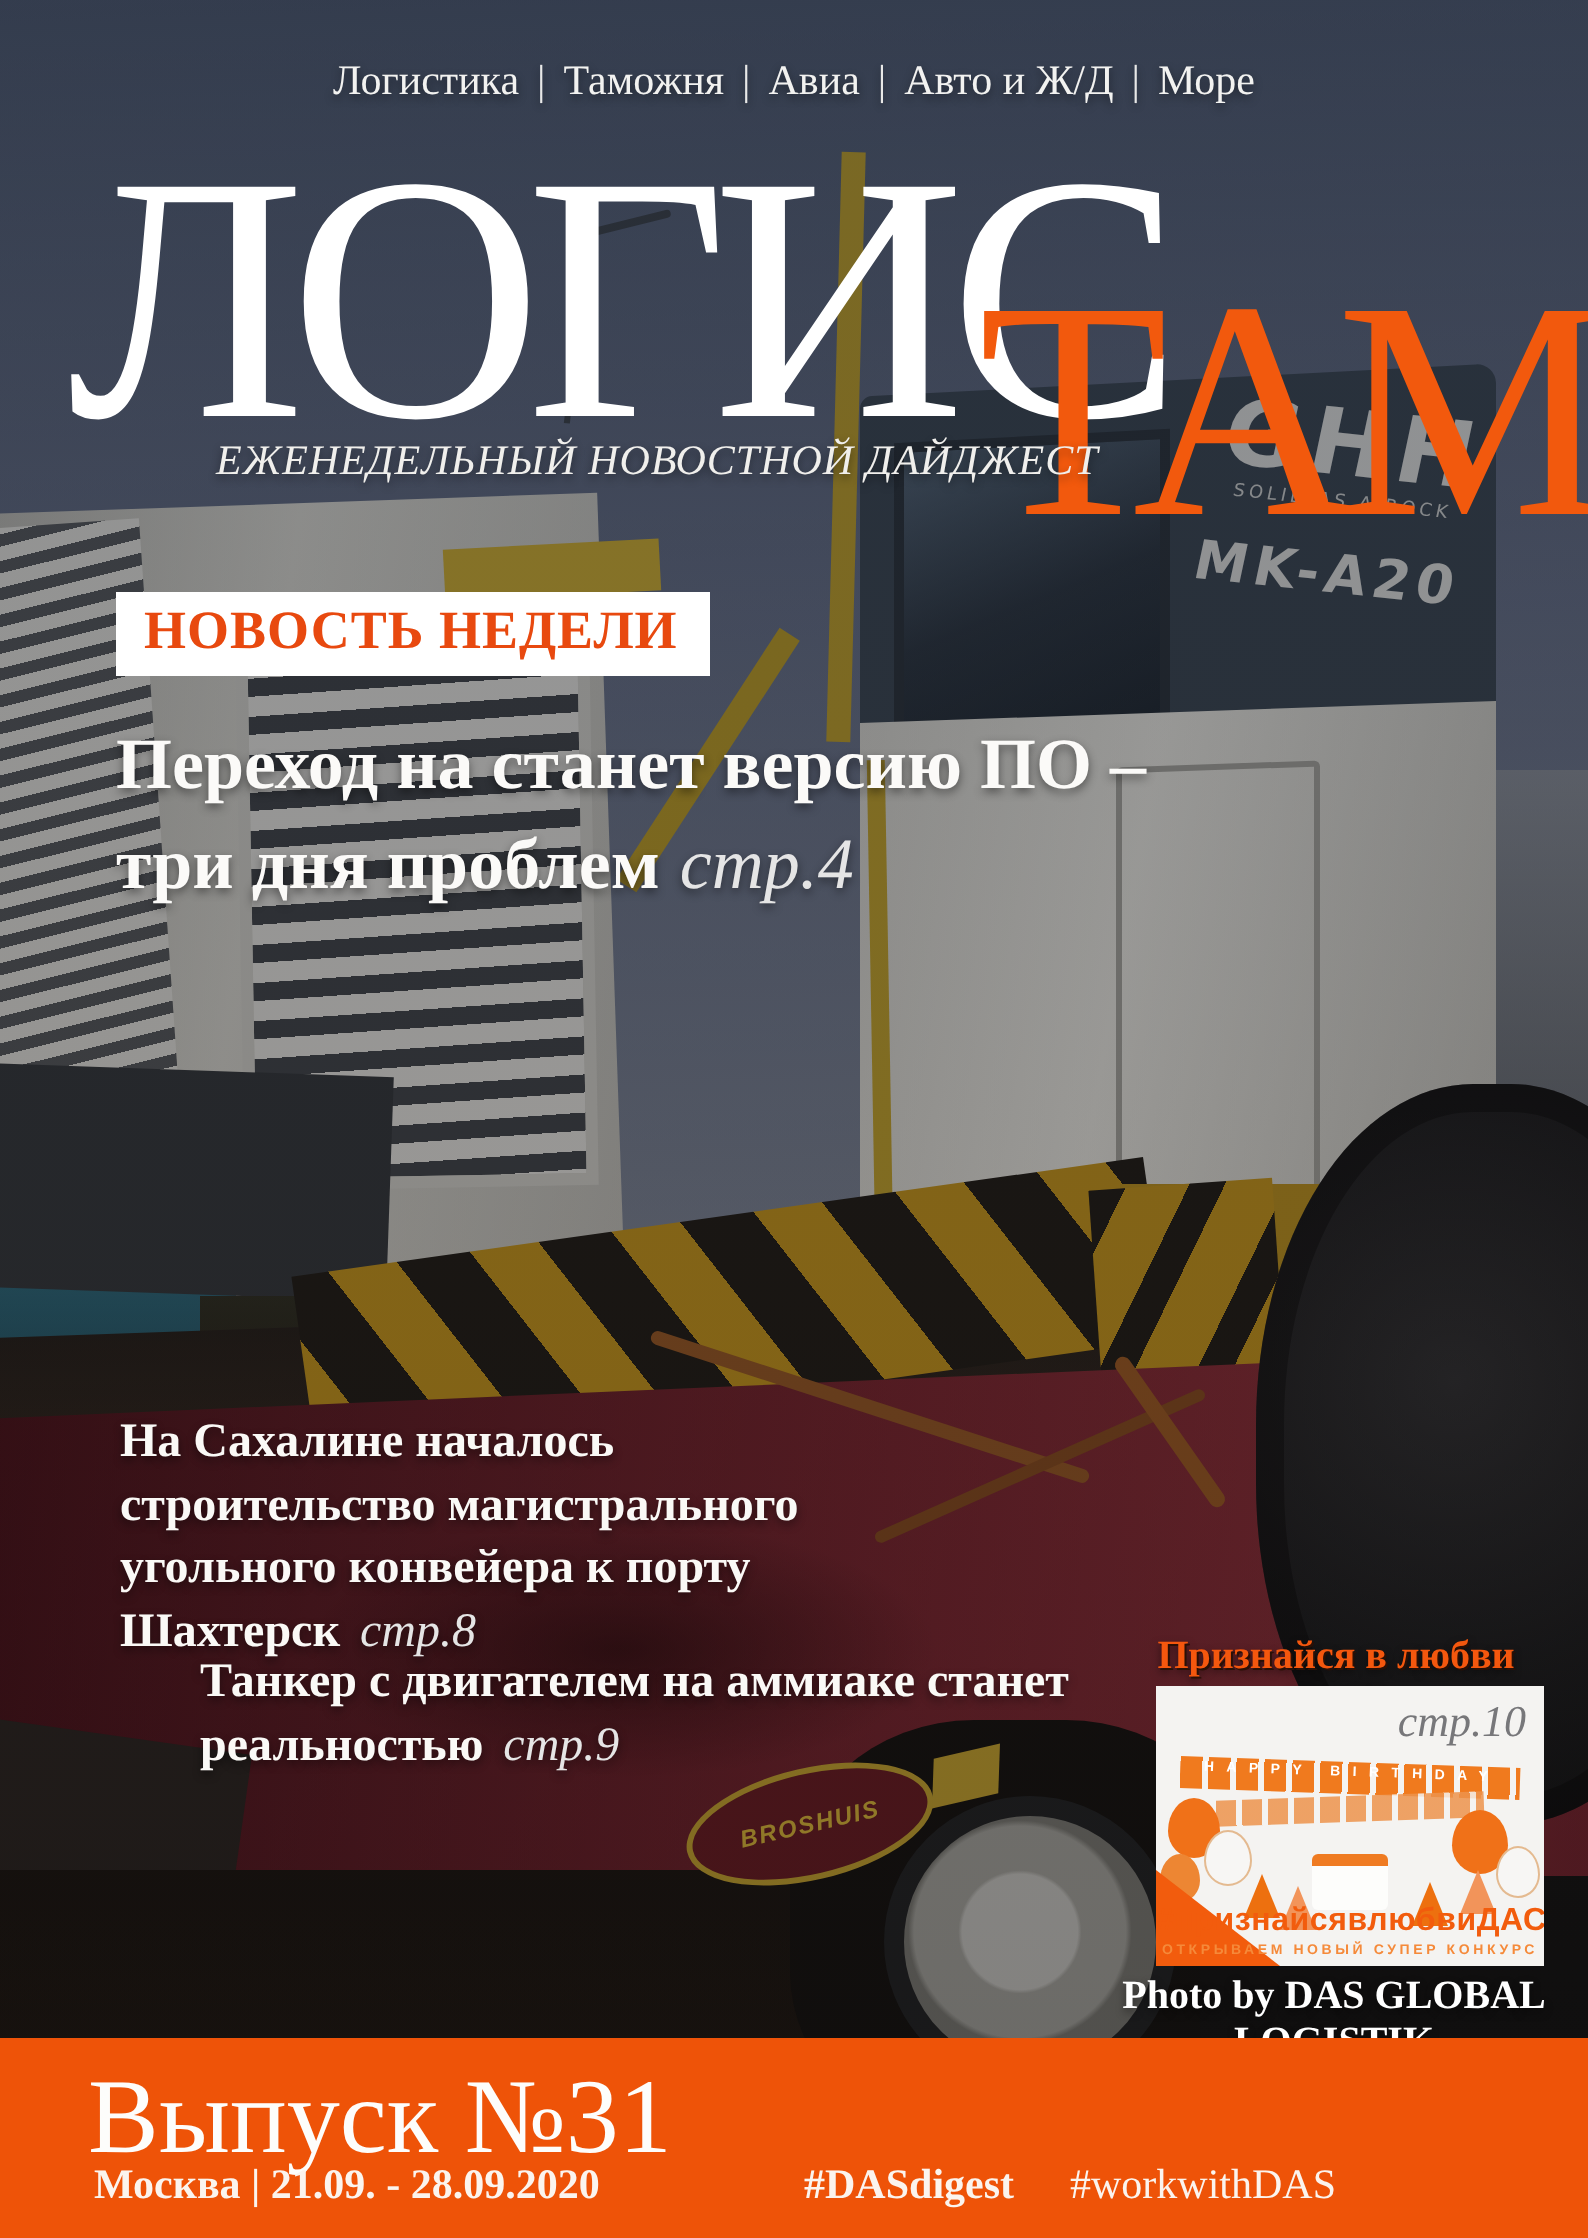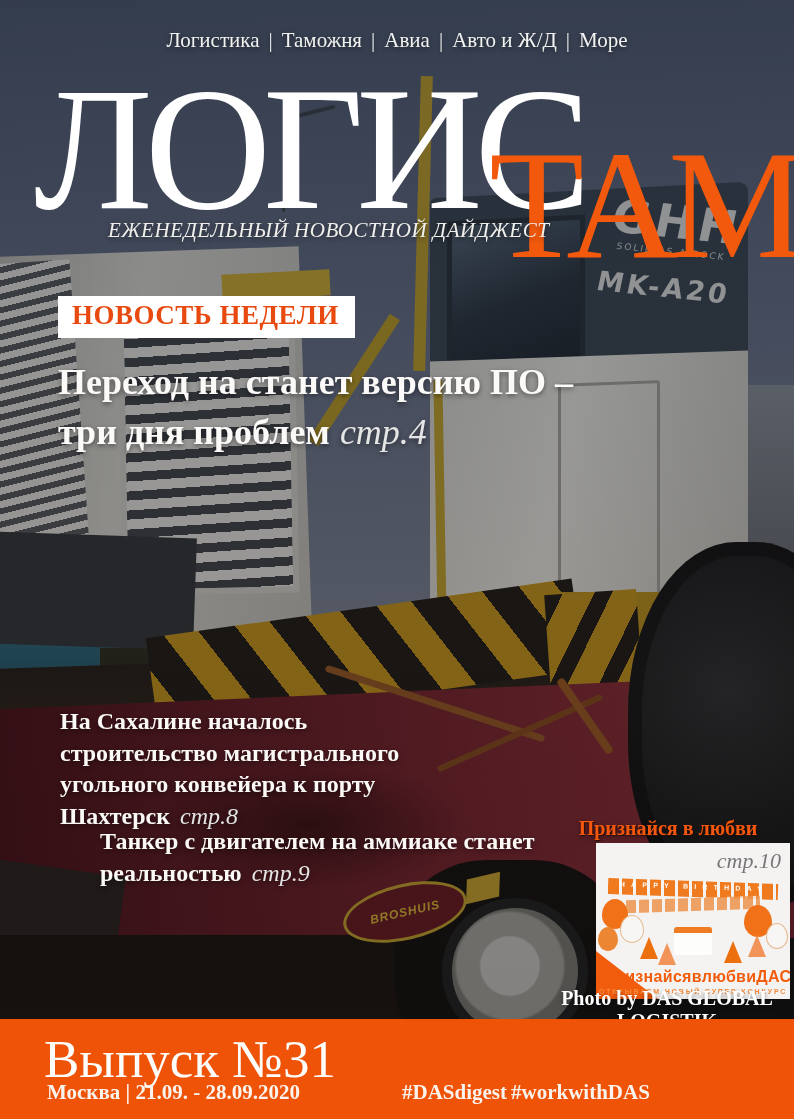--- a/index.html
+++ b/index.html
@@ -100,21 +100,21 @@
 
   .news { color:#faf9f6; font-weight:bold; font-size:24px; line-height:1.32; }
   .news .page-ref { font-size:24px; }
   .news-1 { left:60px; top:488px; width:305px; }
   .news-2 { left:60px; top:600px; width:362px; }
   .news-3 { left:60px; top:706px; width:348px; }
   .news-4 { left:60px; top:826px; width:520px;margin-left:40px; }
 
   .promo-title { left:560px; top:817px; width:216px; text-align:center; font-size:20px; font-weight:bold;
     color:#F4570E; text-shadow:1px 1px 0 #2a1006, 0 2px 4px rgba(0,0,0,0.5); }
-  .promo-card { left:596px; top:843px; width:194px; height:156px; background:#f4f3f1; overflow:hidden; }
+  .promo-card { left:578px; top:843px; width:194px; height:140px; background:#f4f3f1; overflow:hidden; }
   .promo-page { position:absolute; right:9px; top:5px; color:#77777a; font-style:italic; font-size:22px; }
   .banner-flags { position:absolute; top:38px; left:12px; width:170px; height:16px;
     background:repeating-linear-gradient(90deg,#F07A1E 0 11px,#f4f3f1 11px 14px); transform:rotate(2deg); }
   .banner-flags2 { position:absolute; top:55px; left:30px; width:134px; height:13px;
     background:repeating-linear-gradient(90deg,#ED934C 0 10px,#f4f3f1 10px 13px); transform:rotate(-2deg); opacity:0.85; }
   .banner-letters { position:absolute; top:40px; left:14px; width:168px; color:#ffffff; font-size:7px; font-weight:bold;
     letter-spacing:6.2px; text-align:center; font-family:"Liberation Sans",sans-serif; transform:rotate(2deg); }
   .balloon { position:absolute; border-radius:50% 50% 50% 50%/55% 55% 45% 45%; }
   .b1 { left:6px;  top:56px; width:26px; height:30px; background:#F07118; }
   .b2 { left:24px; top:72px; width:22px; height:26px; background:#f7f6f4; border:1px solid #e4ba90; }
@@ -132,21 +132,21 @@
   .promo-hashtag { position:absolute; left:0; bottom:13px; width:100%; text-align:center; color:#F25C0D;
     font-family:"Liberation Sans",sans-serif; font-weight:bold; font-size:16px; letter-spacing:0.3px; }
   .promo-sub { position:absolute; left:0; bottom:4px; width:100%; text-align:center; color:#F58A3A;
     font-family:"Liberation Sans",sans-serif; font-weight:bold; font-size:7px; letter-spacing:1.8px; }
   .photo-credit { left:548px; top:987px; width:238px; text-align:center; font-size:20px; font-weight:bold; color:#ffffff; }
 
   .footer { position:absolute; left:0; top:1019px; width:794px; height:100px; background:#EE5308; z-index:4; }
   .issue { position:absolute; left:44px; top:10px; font-size:53px; color:#fdfdfb; }
   .meta  { position:absolute; left:47px; top:61px; font-size:21px; font-weight:bold; color:#fbf4ee; }
   .hash1 { position:absolute; left:402px; top:61px; font-size:21px; font-weight:bold; color:#fbf4ee; }
-  .hash2 { position:absolute; left:511px; top:61px; font-size:21px; font-weight:bold; color:#fbf4ee; }
+  .hash2 { position:absolute; left:535px; top:61px; font-size:21px; font-weight:normal; color:#fbf4ee; }
 </style>
 </head>
 <body>
 
 <div class="page">
 
   <div>
     <div class="ph sky"></div>
     <div class="ph lamp-pole"></div>
     <div class="ph lamp-arm"></div>

